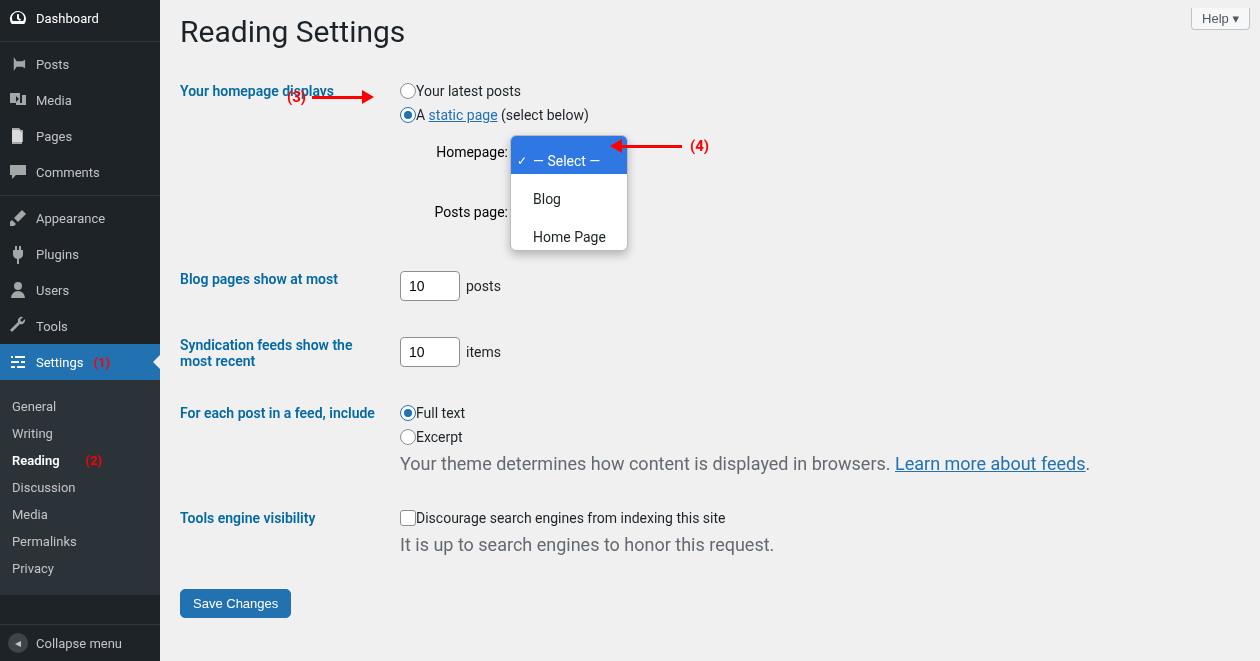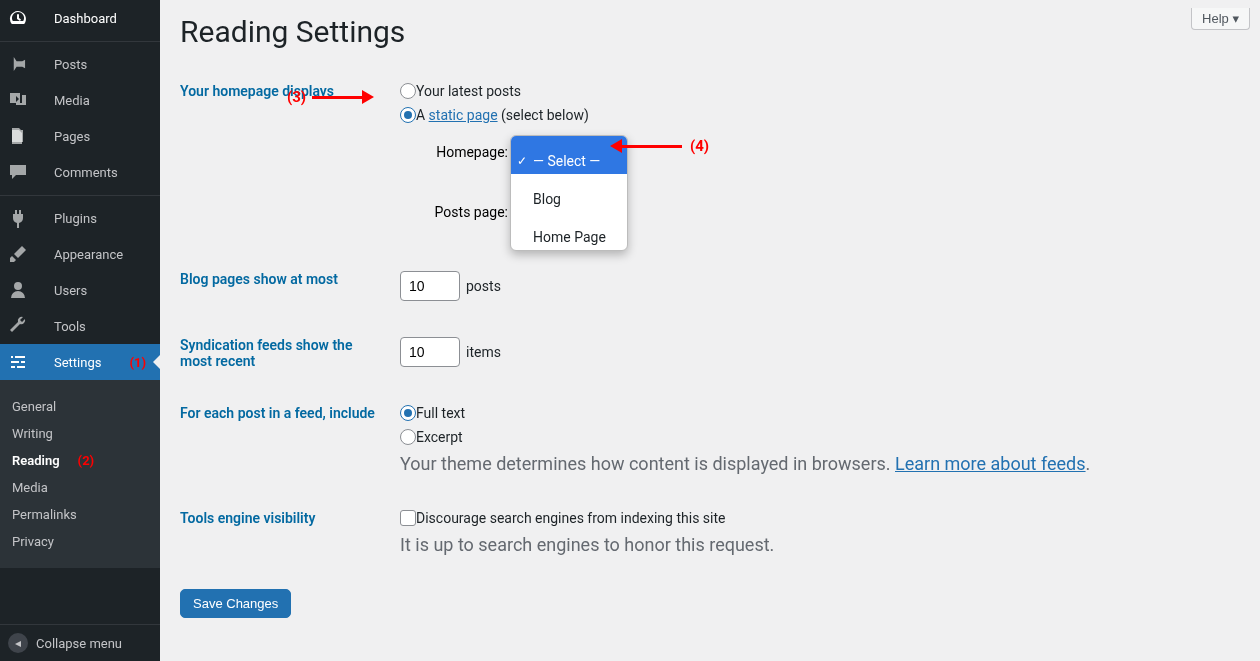--- a/index.html
+++ b/index.html
@@ -23,21 +23,21 @@
       background: #1d2327;
       color: #c3c4c7;
       flex-shrink: 0;
       display: flex;
       flex-direction: column;
     }
     .menu-item {
       display: flex;
       align-items: center;
       padding: 8px 8px;
-      gap: 26px;
+      gap: 8px;
       cursor: pointer;
       position: relative;
     }
     .menu-item.top {
       color: #fff;
     }
     .menu-item .icon {
       width: 20px;
       height: 20px;
       color: rgba(255,255,255,0.6);
@@ -78,20 +78,21 @@
       padding: 6px 12px;
       font-size: 13px;
       color: #c3c4c7;
       cursor: pointer;
       display: flex;
       align-items: center;
     }
     .submenu-item.current {
       color: #fff;
       font-weight: 600;
+      gap: 8px;
     }
     .submenu-item .annotation {
       color: #ff0000;
       font-weight: bold;
       margin-left: 18px;
     }
     .collapse {
       display: flex;
       align-items: center;
       gap: 8px;
@@ -345,32 +346,32 @@
       <svg viewBox="0 0 20 20" width="20" height="20" fill="currentColor">
           <path d="M2 3h16v10H8l-4 4v-4H2V3z"></path>
         </svg>
     </span>
     <span>Comments</span>
   </div>
   <div class="menu-separator"></div>
   <div class="menu-item">
     <span class="icon">
       <svg viewBox="0 0 20 20" width="20" height="20" fill="currentColor">
+          <path d="M14 2l4 4-8 8-4-4 8-8zM4 12l4 4-2 2H2v-4l2-2z"></path>
+        </svg>
+    </span>
+    <span>Appearance</span>
+  </div>
+  <div class="menu-item">
+    <span class="icon">
+      <svg viewBox="0 0 20 20" width="20" height="20" fill="currentColor">
           <path d="M7 2v4H5v4a5 5 0 0 0 4 4.9V20h2v-5.1A5 5 0 0 0 15 10V6h-2V2h-2v4H9V2H7z"></path>
         </svg>
     </span>
     <span>Plugins</span>
-  </div>
-  <div class="menu-item">
-    <span class="icon">
-      <svg viewBox="0 0 20 20" width="20" height="20" fill="currentColor">
-          <path d="M14 2l4 4-8 8-4-4 8-8zM4 12l4 4-2 2H2v-4l2-2z"></path>
-        </svg>
-    </span>
-    <span>Appearance</span>
   </div>
   <div class="menu-item">
     <span class="icon">
       <svg viewBox="0 0 20 20" width="20" height="20" fill="currentColor">
           <path d="M10 10a4 4 0 1 0 0-8 4 4 0 0 0 0 8zm-7 8a7 7 0 0 1 14 0H3z"></path>
         </svg>
     </span>
     <span>Users</span>
   </div>
   <div class="menu-item">
@@ -390,20 +391,21 @@
     <span>Settings</span>
     <span class="annotation">(1)</span>
   </div>
   <div class="submenu">
     <div class="submenu-item">General</div>
     <div class="submenu-item">Writing</div>
     <div class="submenu-item current">
       <span>Reading</span>
       <span class="annotation">(2)</span>
     </div>
+    <div class="submenu-item">Discussion</div>
     <div class="submenu-item">Media</div>
     <div class="submenu-item">Permalinks</div>
     <div class="submenu-item">Privacy</div>
   </div>
   <div class="collapse">
     <span class="icon">◂</span>
     <span>Collapse menu</span>
   </div>
 </div>
 

